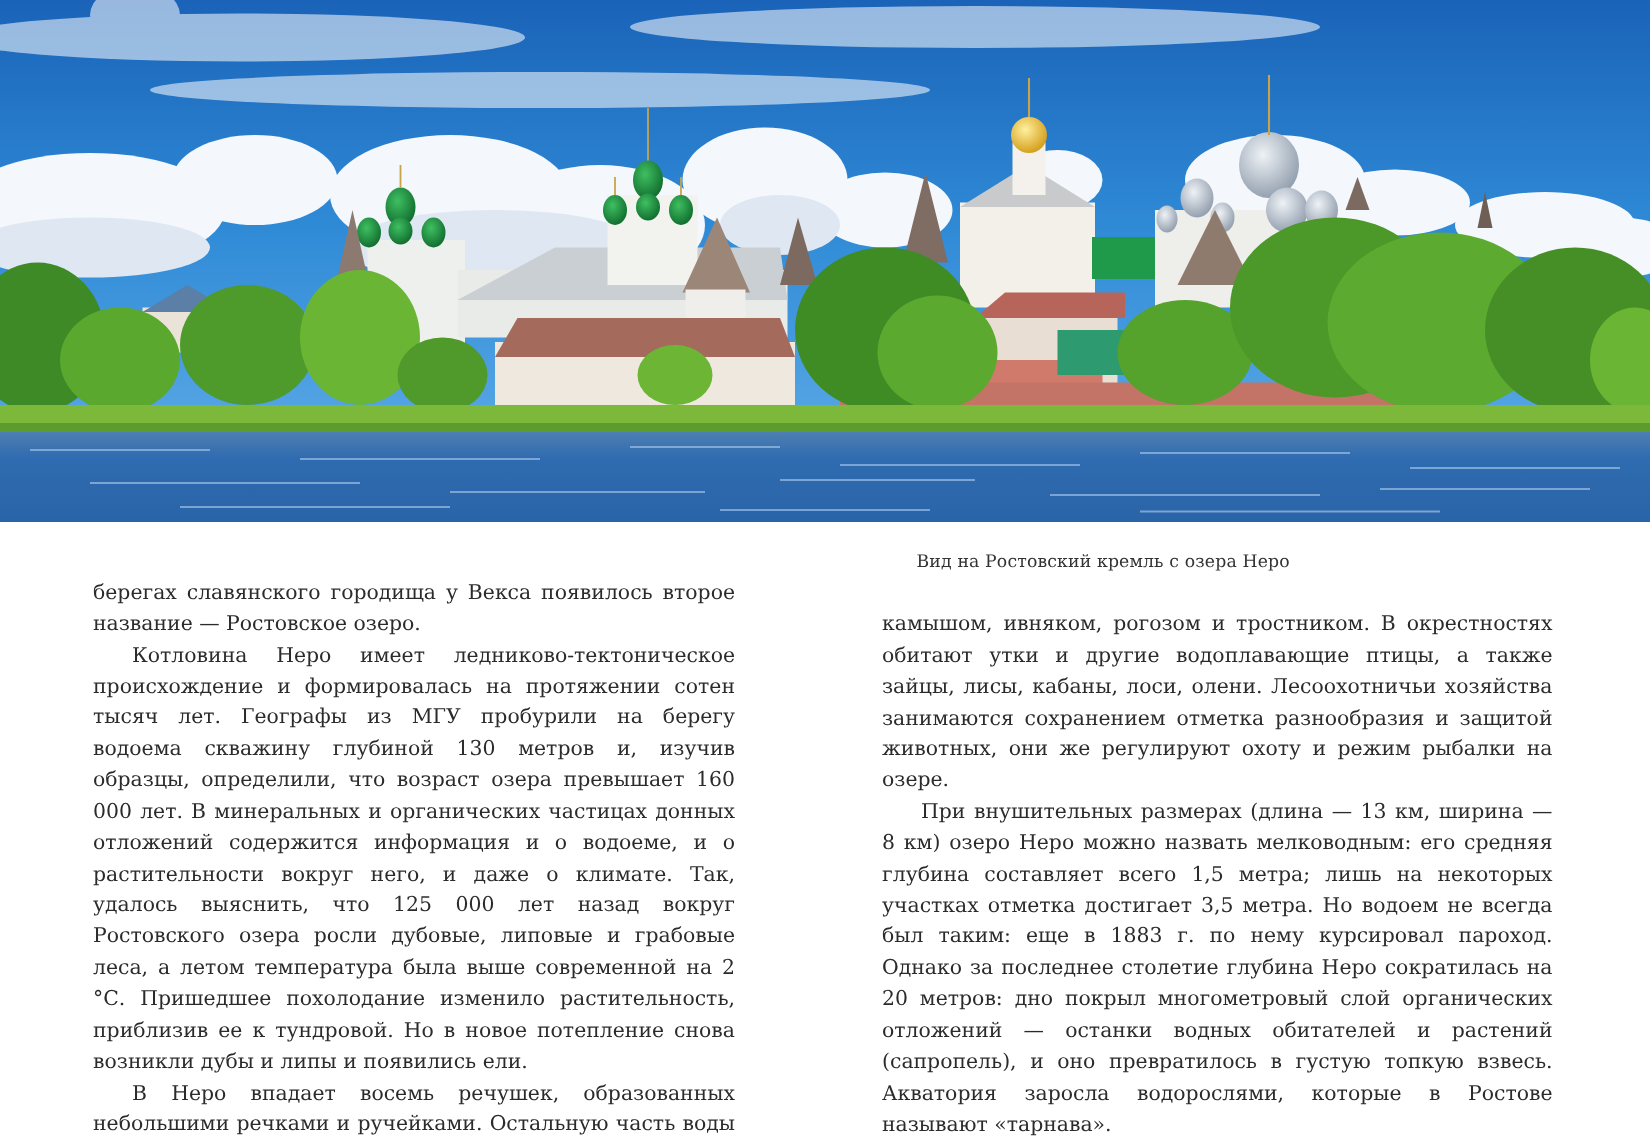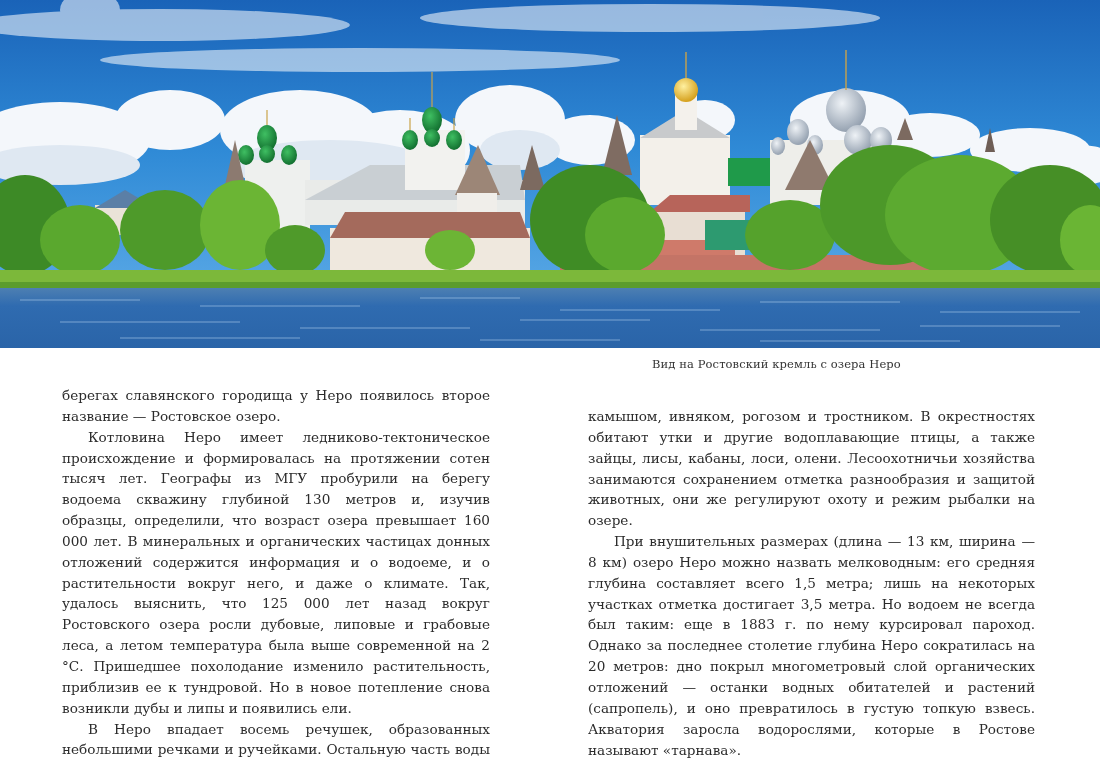--- a/index.html
+++ b/index.html
@@ -1,20 +1,20 @@
 <!DOCTYPE html>
 <html><head>
 <meta charset="utf-8">
 <style>
   html, body { margin:0; padding:0; }
   body { width:1100px; height:762px; background:#ffffff; position:relative; overflow:hidden;
          font-family:"DejaVu Serif", "Liberation Serif", serif; color:#2a2a2a; }
   .photo { position:absolute; left:0; top:0; width:1100px; height:348px; overflow:hidden; }
   .photo svg { display:block; }
-  .caption { position:absolute; left:611px; top:357px; font-size:11.5px; color:#333; letter-spacing:0.1px;margin-left:41px; }
+  .caption { position:absolute; left:611px; top:367px; font-size:11.5px; color:#333; letter-spacing:0.1px; }
   .col { position:absolute; font-size:13.6px; line-height:20.85px; text-align:justify; color:#2b2b2b; }
   .col-left { left:62px; top:385px; width:428px; }
   .col-right { left:588px; top:406px; width:447px; }
   .col p { margin:0; text-indent:26px; hyphens:manual; }
   .col p.cont { text-indent:0; }
 </style>
 </head>
 <body>
 
 <div class="photo">
@@ -169,21 +169,21 @@
       <line x1="120" y1="338" x2="300" y2="338"></line>
       <line x1="480" y1="340" x2="620" y2="340"></line>
       <line x1="760" y1="341" x2="960" y2="341"></line>
     </g>
   </svg>
 </div>
 
 <div class="caption">Вид на Ростовский кремль с озера Неро</div>
 
 <div class="col col-left">
-  <p class="cont">берегах славянского городища у Неро появилось второе название — Ростовское озеро.</p>
+  <p class="cont">берегах славянского городища у Векса появилось второе название — Ростовское озеро.</p>
   <p>Котловина Неро имеет ледниково-тектоническое происхождение и формировалась на протяжении сотен тысяч лет. Географы из МГУ пробурили на берегу водоема скважину глубиной 130 метров и, изучив образцы, определили, что возраст озера превышает 160 000 лет. В минеральных и органических частицах донных отложений содержится информация и о водоеме, и о растительности вокруг него, и даже о климате. Так, удалось выяснить, что 125 000 лет назад вокруг Ростовского озера росли дубовые, липовые и грабовые леса, а летом температура была выше современной на 2 °С. Пришедшее похолодание изменило растительность, приблизив ее к тундровой. Но в новое потепление снова возникли дубы и липы и появились ели.</p>
   <p>В Неро впадает восемь речушек, образованных небольшими речками и ручейками. Остальную часть воды озеро получает от талых вод. Выходит из озера лишь одна река — Векса. По водной глади Неро разбросаны небольшие островки. Берега водоема поросли</p>
 </div>
 
 <div class="col col-right">
   <p class="cont">камышом, ивняком, рогозом и тростником. В окрестностях обитают утки и другие водоплавающие птицы, а также зайцы, лисы, кабаны, лоси, олени. Лесоохотничьи хозяйства занимаются сохранением отметка разнообразия и защитой животных, они же регулируют охоту и режим рыбалки на озере.</p>
   <p>При внушительных размерах (длина — 13 км, ширина — 8 км) озеро Неро можно назвать мелководным: его средняя глубина составляет всего 1,5 метра; лишь на некоторых участках отметка достигает 3,5 метра. Но водоем не всегда был таким: еще в 1883 г. по нему курсировал пароход. Однако за последнее столетие глубина Неро сократилась на 20 метров: дно покрыл многометровый слой органических отложений — останки водных обитателей и растений (сапропель), и оно превратилось в густую топкую взвесь. Акватория заросла водорослями, которые в Ростове называют «тарнава».</p>
   <p>Множество преданий связано с древним озером. Существует легенда о несметных сокровищах Спасо-Яковлевской обители,</p>
 </div>
 

